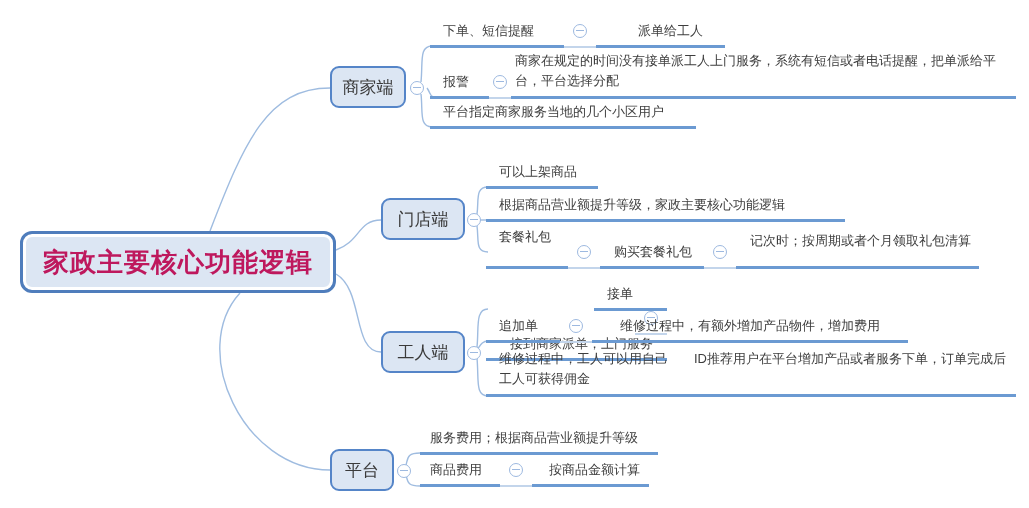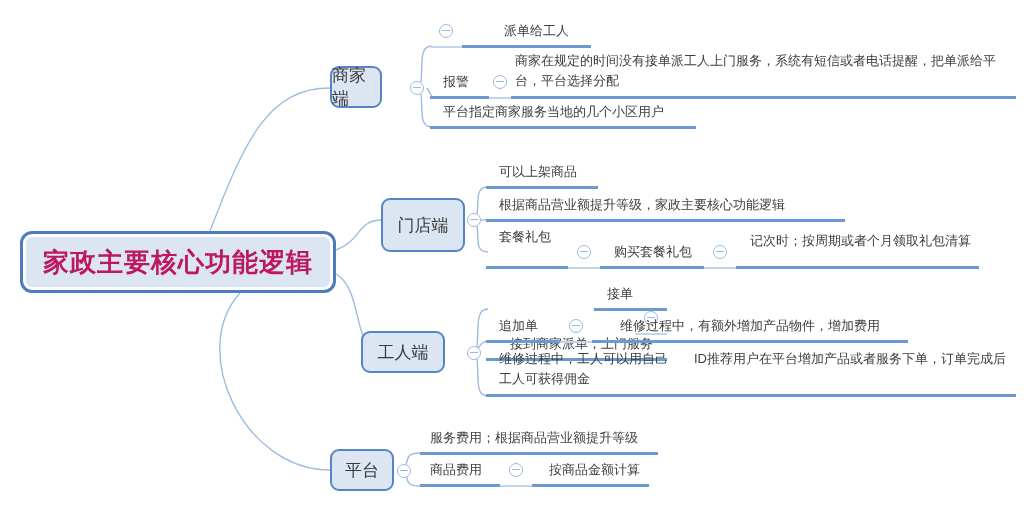--- a/index.html
+++ b/index.html
@@ -65,33 +65,34 @@
       <path d="M 477,350 C 480,346 482,341 488,341"></path>
       <path d="M 477,358 C 479,380 475,396 488,396"></path>
 
       <path d="M 406,465 C 408,458 407,453 420,453"></path>
       <path d="M 406,475 C 408,482 407,486 420,486"></path>
     </g>
   </svg>
 
   <div class="root-box" style="left:20px;top:231px;width:316px;height:62px;">家政主要核心功能逻辑</div>
 
-  <div class="node-box" style="left:330px;top:66px;width:52px;height:42px;">商家端</div>
+  <div class="node-box" style="left:330px;top:66px;width:76px;height:42px;">商家端</div>
   <span class="collapse collapse-abs" style="left:410px;top:81px;"></span>
 
-  <div class="node-box" style="left:381px;top:198px;width:84px;height:54px;">门店端</div>
+  <div class="node-box" style="left:381px;top:198px;width:84px;height:42px;">门店端</div>
   <span class="collapse collapse-abs" style="left:467px;top:213px;"></span>
 
-  <div class="node-box" style="left:361px;top:331px;width:84px;height:42px;">工人端</div>
+  <div class="node-box" style="left:381px;top:331px;width:84px;height:42px;">工人端</div>
   <span class="collapse collapse-abs" style="left:467px;top:346px;"></span>
 
   <div class="node-box" style="left:330px;top:449px;width:64px;height:42px;">平台</div>
   <span class="collapse collapse-abs" style="left:397px;top:464px;"></span>
 
   <div class="row" style="left:430px;top:22px;">
+    <div class="seg" style="padding:0 30px 5px 13px;">下单、短信提醒</div>
     <div class="icon-cell">
       <span class="collapse" style="margin-bottom:1px;"></span>
     </div>
     <div class="seg" style="padding:0 22px 5px 42px;">派单给工人</div>
   </div>
 
   <div class="row" style="left:430px;top:51px;">
     <div class="seg" style="padding:0 20px 5px 13px;">报警</div>
     <div class="icon-cell" style="padding:0 4px 7px 4px;">
       <span class="collapse" style="margin-bottom:1px;"></span>

